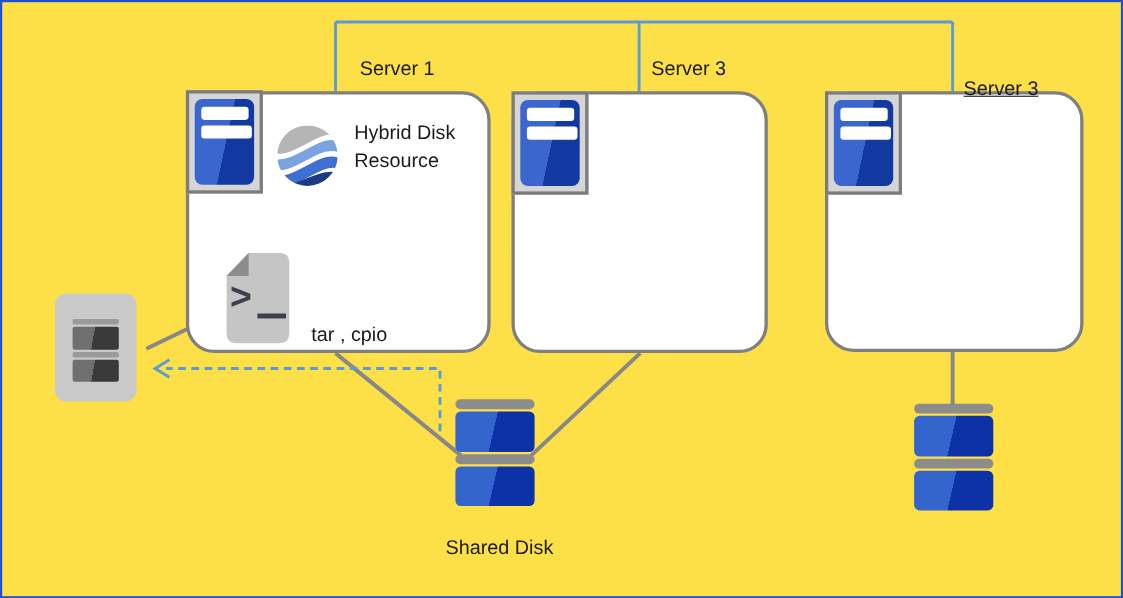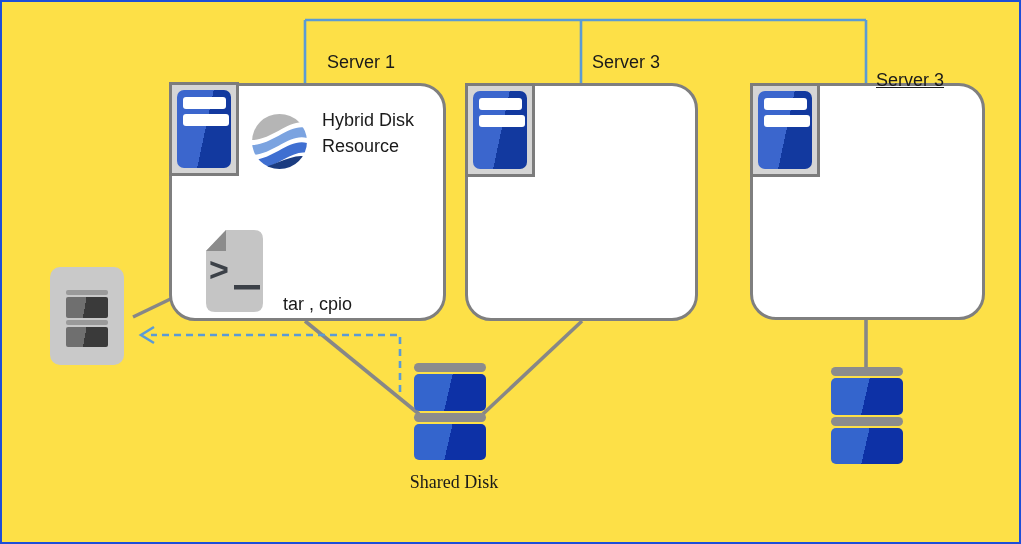--- a/index.html
+++ b/index.html
@@ -133,21 +133,21 @@
     <div class="tbar t2"></div>
     <div class="panel p2"></div>
   </div>
 
   <div class="disk" style="left:412px; top:361px;">
     <div class="cap"></div>
     <div class="dbody"></div>
     <div class="cap"></div>
     <div class="dbody last"></div>
   </div>
-  <div class="label wrap center" style="left:332px; top:468px; width:240px; line-height:25px;font-family:Liberation Serif, serif;">
+  <div class="label wrap center" style="left:332px; top:484px; width:240px; line-height:25px;">
     <span style="display:block;">Shared Disk</span>
   </div>
 
   <div class="disk" style="left:829px; top:365px;">
     <div class="cap"></div>
     <div class="dbody"></div>
     <div class="cap"></div>
     <div class="dbody last"></div>
   </div>
 

